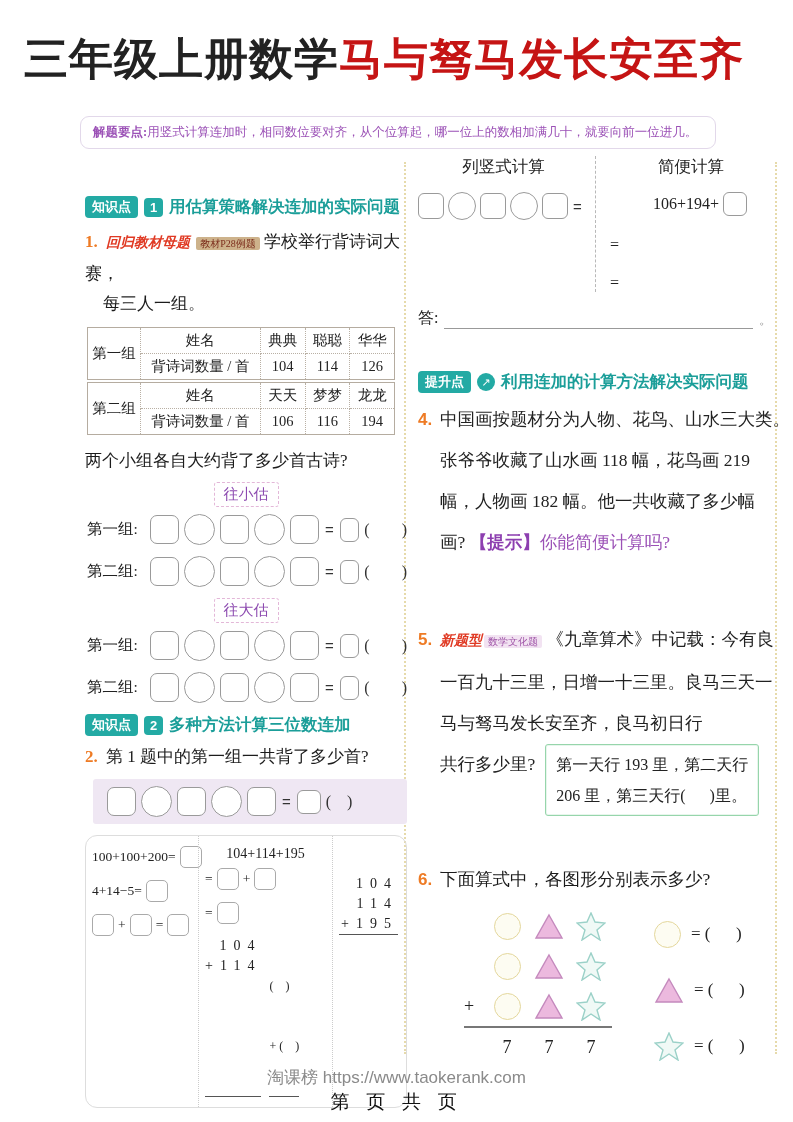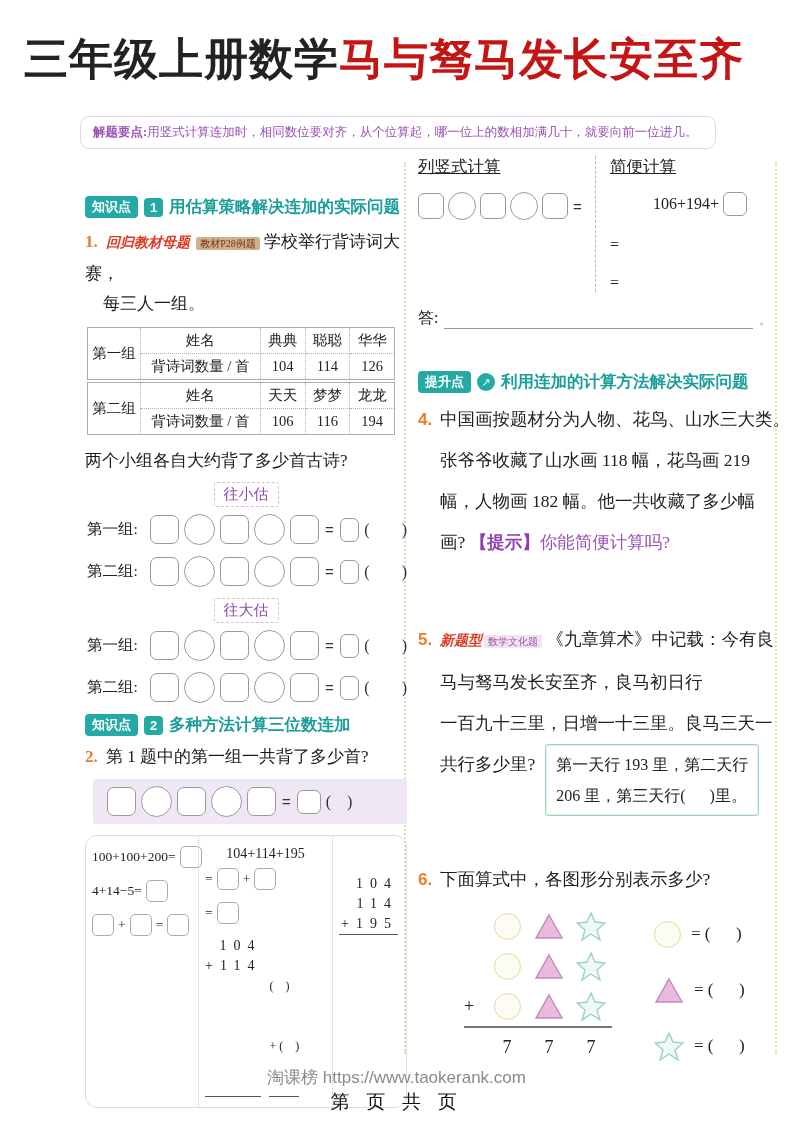--- a/index.html
+++ b/index.html
@@ -69,21 +69,21 @@
     font-family:"Liberation Serif", serif; font-size:16px; }
   .answer-line { flex:1; border-bottom:1px solid #999; height:20px; }
   .period { color:#888; font-size:13px; }
   
   #left-col  { position:absolute; left:85px;  top:196px; width:322px; }
   #right-col { position:absolute; left:418px; top:156px; width:354px; }
   
   .r-top { display:flex; }
   .r-sub1 { width:178px; border-right:1.5px dashed #b8b8b8; padding-right:6px; }
   .r-sub2 { flex:1; padding-left:14px; }
-  .r-head { font-family:"Liberation Serif", serif; font-size:16.5px; margin-bottom:14px;text-decoration:underline; }
+  .r-head { text-align:center; font-family:"Liberation Serif", serif; font-size:16.5px; margin-bottom:14px; }
   .r-shapes { display:flex; align-items:center; gap:4px; }
   .sq2 { width:26px; height:26px; border:1.5px solid #9a9a9a; border-radius:6px; background:#fff; flex:0 0 auto; }
   .ci2 { width:28px; height:28px; border:1.5px solid #9a9a9a; border-radius:50%; background:#fff; flex:0 0 auto; }
   .simple-line { font-family:"Liberation Serif", serif; font-size:16px; display:flex; align-items:center; gap:4px;justify-content:center; }
   .r-eq { font-family:"Liberation Serif", serif; font-size:16px; margin-top:20px; }
   
   .para { position:relative; padding-left:22px; }
   .para .qnum { position:absolute; left:0; top:0; font-size:17px; }
   .p-line { font-family:"Liberation Serif", serif; font-size:17.5px; line-height:41px; white-space:nowrap; }
   .hint-purple { color:#9b51b6; }
@@ -346,22 +346,22 @@
     <span class="qnum" style="line-height:41px;">4.</span>
     <div class="p-line">中国画按题材分为人物、花鸟、山水三大类。</div>
     <div class="p-line">张爷爷收藏了山水画 118 幅，花鸟画 219</div>
     <div class="p-line">幅，人物画 182 幅。他一共收藏了多少幅</div>
     <div class="p-line"><span>画? </span><span class="hint-label">【提示】</span><span class="hint-purple">你能简便计算吗?</span></div>
   </div>
 
   <div class="para" style="margin-top:56px;">
     <span class="qnum" style="line-height:41px;">5.</span>
     <div class="p-line"><span class="mat-logo">新题型</span><span class="mat-tag" style="background:#f2e3f2;color:#a055a8;">数学文化题</span>&nbsp;<span>《九章算术》中记载：今有良</span></div>
+    <div class="p-line">一百九十三里，日增一十三里。良马三天一</div>
     <div class="p-line">马与驽马发长安至齐，良马初日行</div>
-    <div class="p-line">一百九十三里，日增一十三里。良马三天一</div>
     <div class="p-line" style="display:flex;align-items:flex-start;">
       <span>共行多少里?</span>
       <span class="green-box"><span>第一天行 193 里，第二天行</span><br><span>206 里，第三天行(      )里。</span></span>
     </div>
   </div>
 
   <div class="para" style="margin-top:48px;">
     <span class="qnum" style="line-height:32px;">6.</span>
     <div class="q-line" style="font-size:17.5px;">下面算式中，各图形分别表示多少?</div>
 

